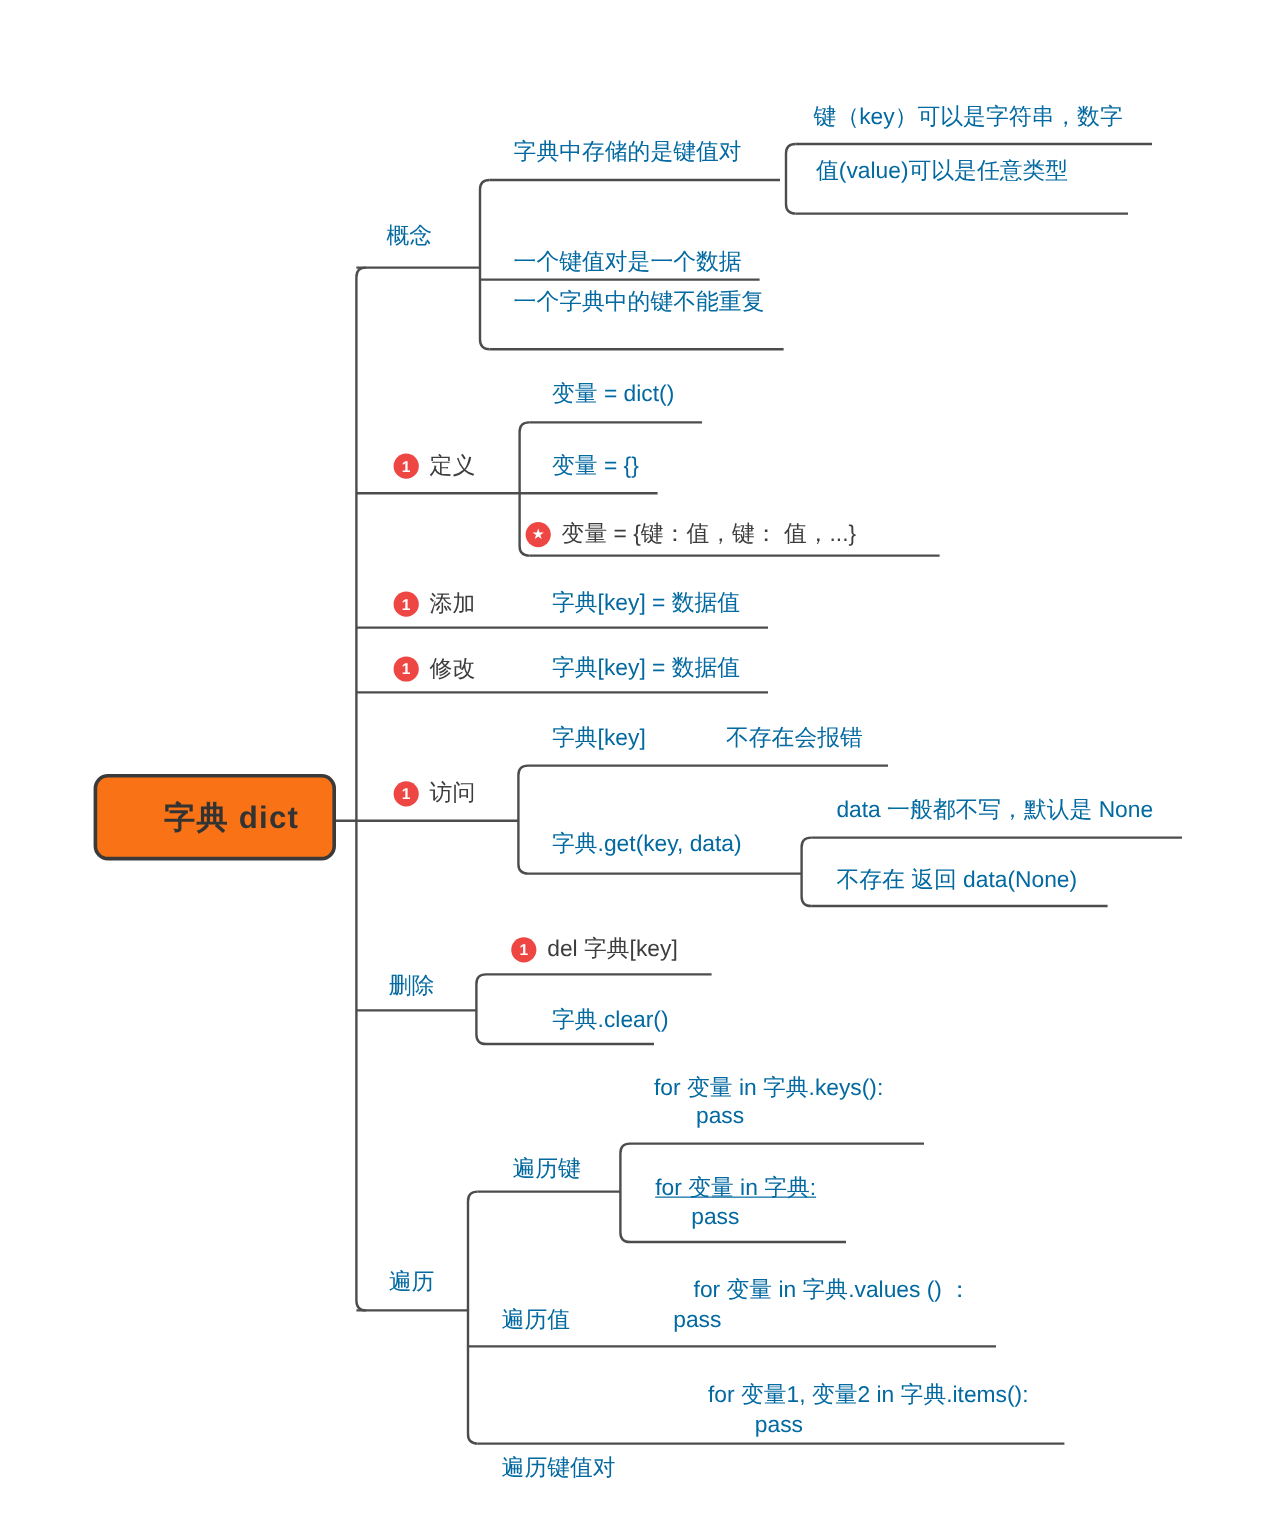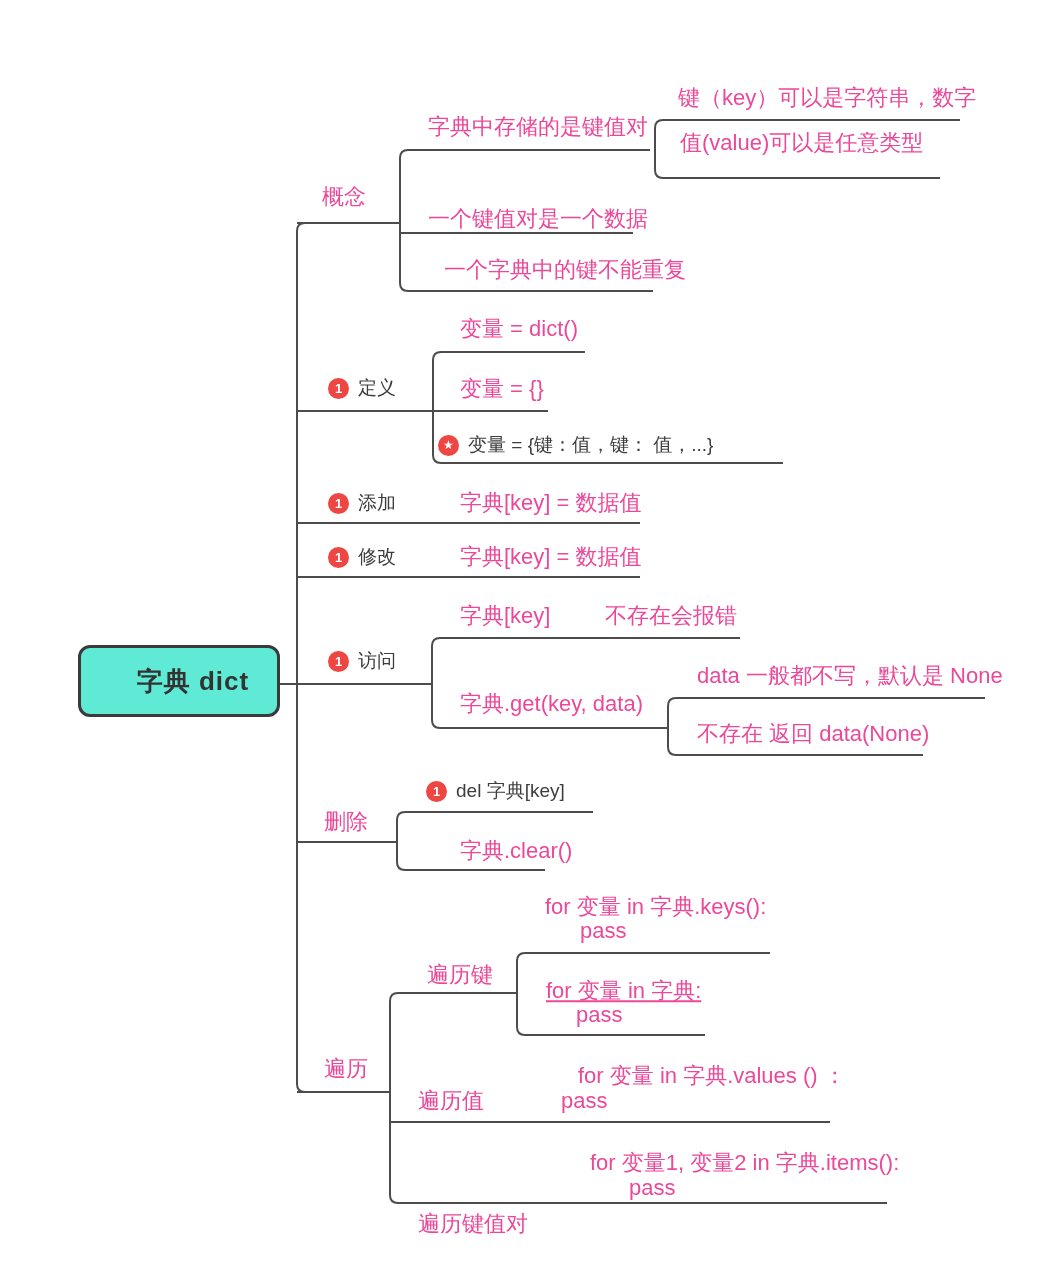--- a/index.html
+++ b/index.html
@@ -4,35 +4,35 @@
 <style>
   html,body{margin:0;padding:0;background:#ffffff;}
   #canvas{
     position:relative;width:1060px;height:1282px;background:#ffffff;overflow:hidden;
     font-family:"Liberation Sans","DejaVu Sans",sans-serif;color:#3d3d3d;
   }
   #wires{position:absolute;left:0;top:0;width:1060px;height:1282px;}
   #wires path{stroke:#4c4c4c;stroke-width:2;fill:none;}
   .topic{
     position:absolute;transform:translateY(-50%);white-space:nowrap;
-    font-size:22px;line-height:1.25;color:#ec4899;
+    font-size:19px;line-height:1.25;color:#0369a1;
   }
   .row{
     position:absolute;transform:translateY(-50%);display:flex;align-items:center;gap:9px;
     white-space:nowrap;font-size:19px;color:#3d3d3d;
   }
   .badge{
     width:21px;height:21px;border-radius:50%;background:#ee4643;color:#ffffff;
     display:flex;align-items:center;justify-content:center;flex:0 0 auto;
     font-size:13px;font-weight:bold;line-height:1;
   }
   .badge.star{font-size:12px;}
   #root-node{
     position:absolute;left:78px;top:645px;width:202px;height:72px;
-    background:#5eead4;border:3px solid #3a3a3a;border-radius:12px;
+    background:#f97316;border:3px solid #3a3a3a;border-radius:12px;
     display:flex;align-items:center;justify-content:center;
     font-size:26px;font-weight:bold;color:#333333;box-sizing:border-box;
     letter-spacing:1px;
     padding-left:28px;
   }
 </style>
 </head>
 <body>
 
 <div id="canvas">
@@ -82,21 +82,21 @@
     <path d="M398,1203 H887"></path>
   </svg>
 
   <div id="root-node">字典  dict</div>
 
   <div class="topic" style="left:322px;top:197px;">概念</div>
   <div class="topic" style="left:428px;top:127px;">字典中存储的是键值对</div>
   <div class="topic" style="left:678px;top:98px;">键（key）可以是字符串，数字</div>
   <div class="topic" style="left:680px;top:143px;text-align:right;">值(value)可以是任意类型</div>
   <div class="topic" style="left:428px;top:219px;">一个键值对是一个数据</div>
-  <div class="topic" style="left:428px;top:270px;margin-left:16px;">一个字典中的键不能重复</div>
+  <div class="topic" style="left:428px;top:252px;">一个字典中的键不能重复</div>
 
   <div class="row" style="left:328px;top:388px;">
     <span class="badge">1</span>
     <span>定义</span>
   </div>
   <div class="topic" style="left:460px;top:329px;">变量 = dict()</div>
   <div class="topic" style="left:460px;top:389px;">变量 = {}</div>
   <div class="row" style="left:438px;top:445px;">
     <span class="badge star">★</span>
     <span>变量 = {键：值，键：  值，...}</span>

